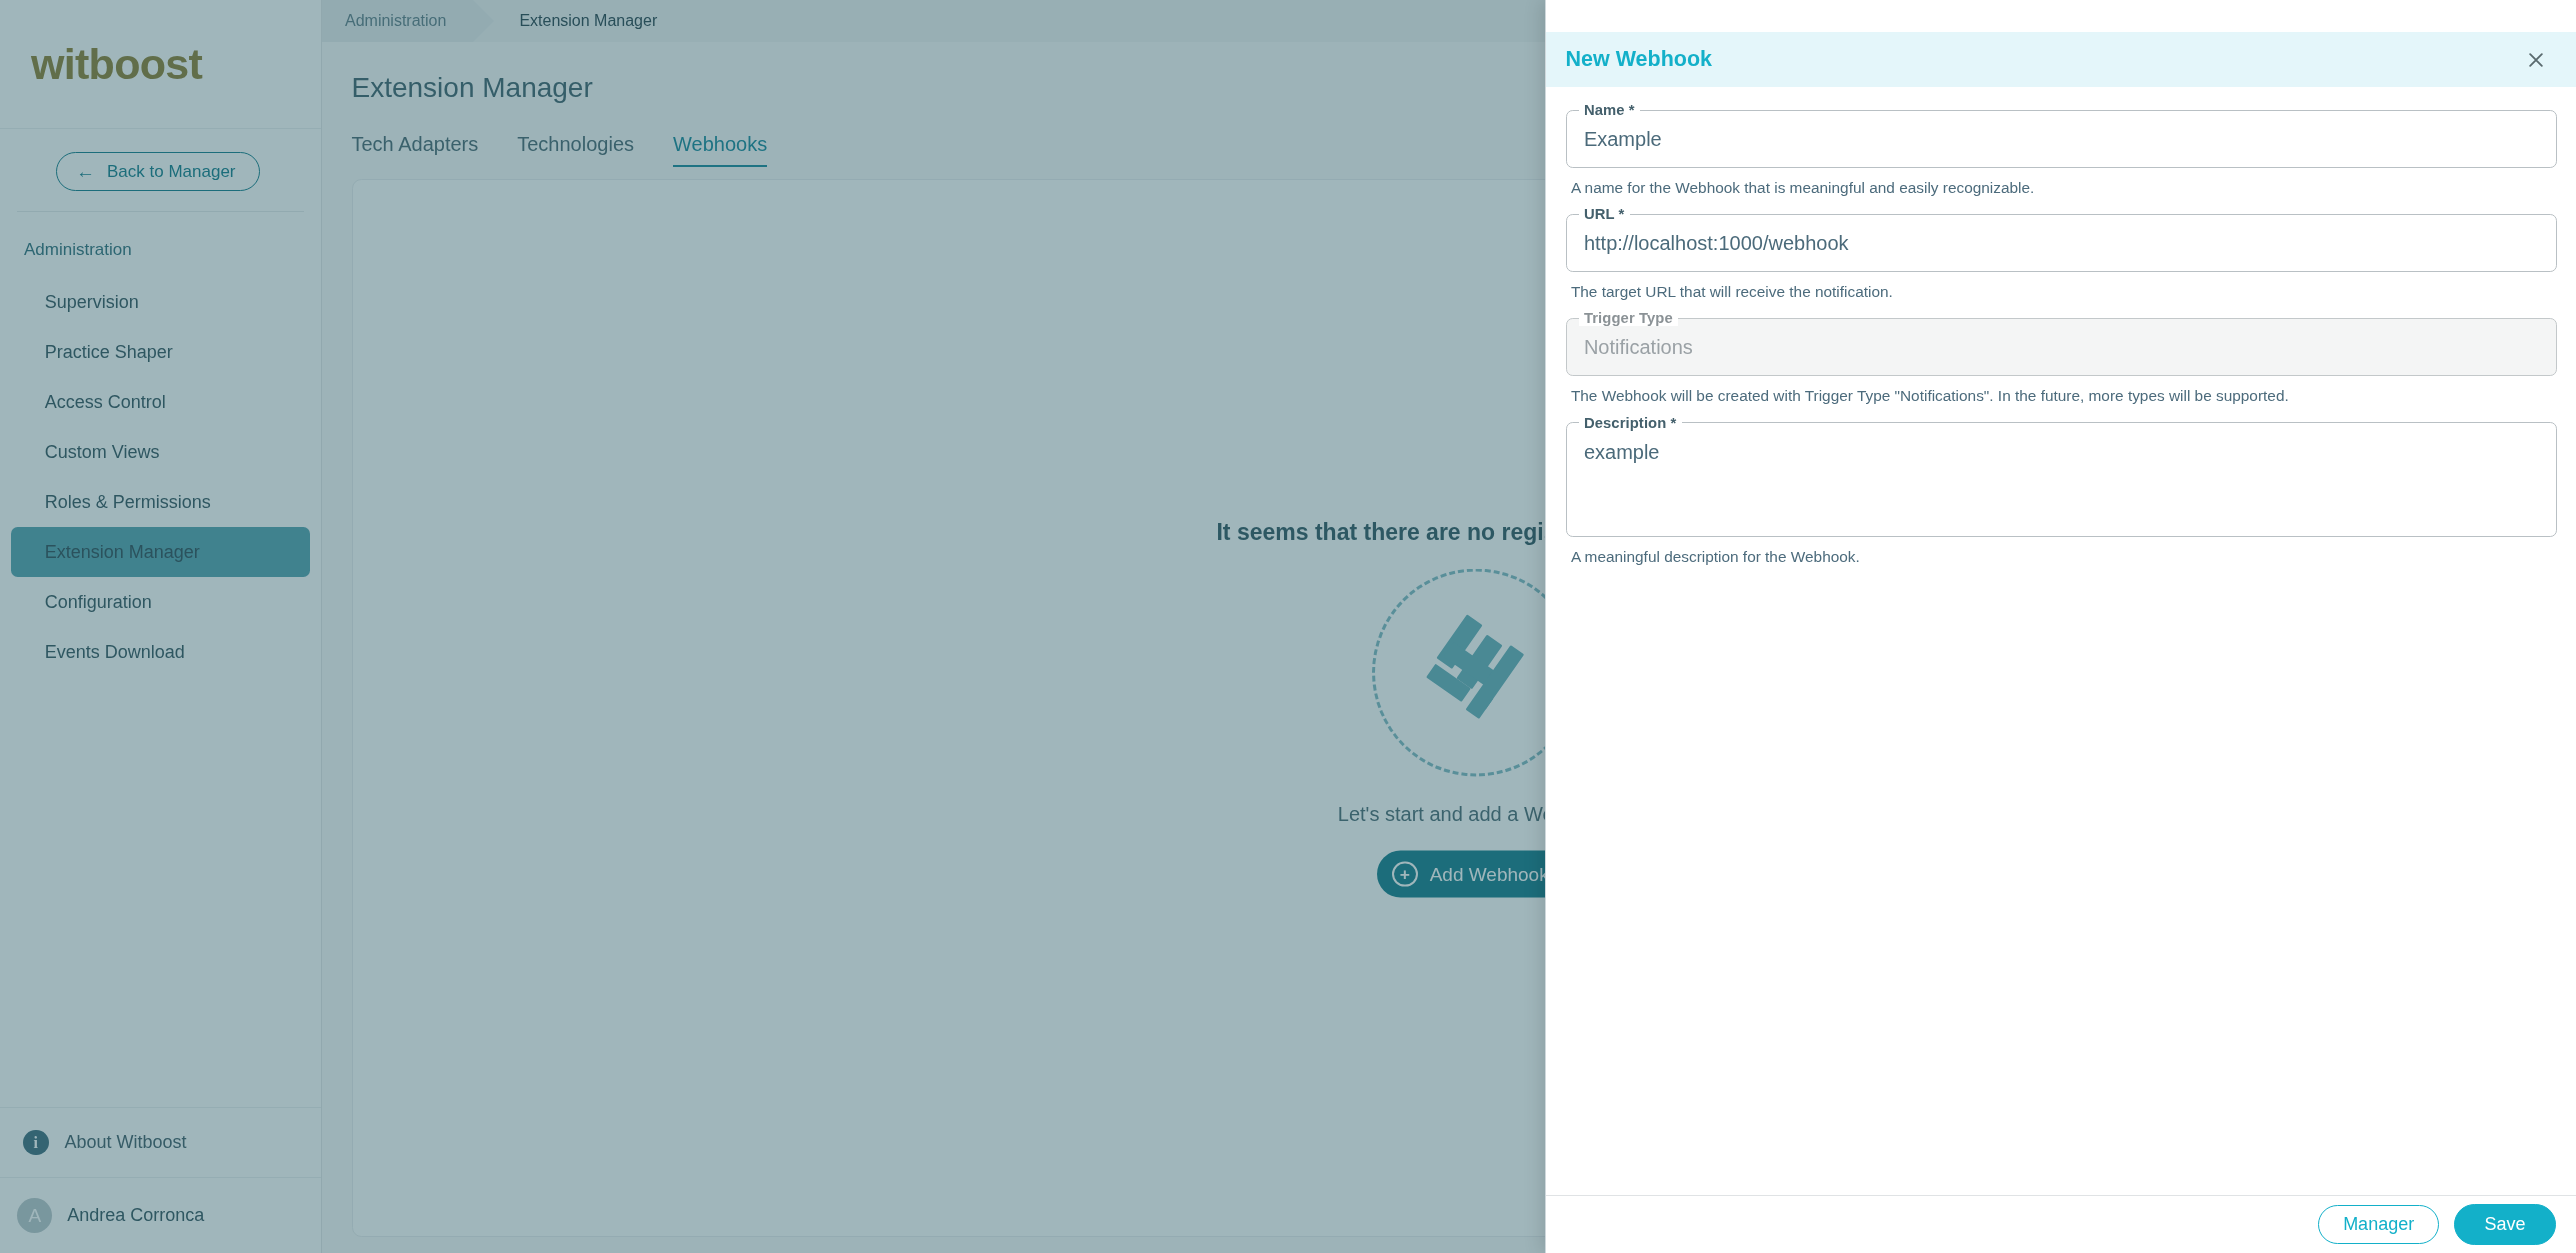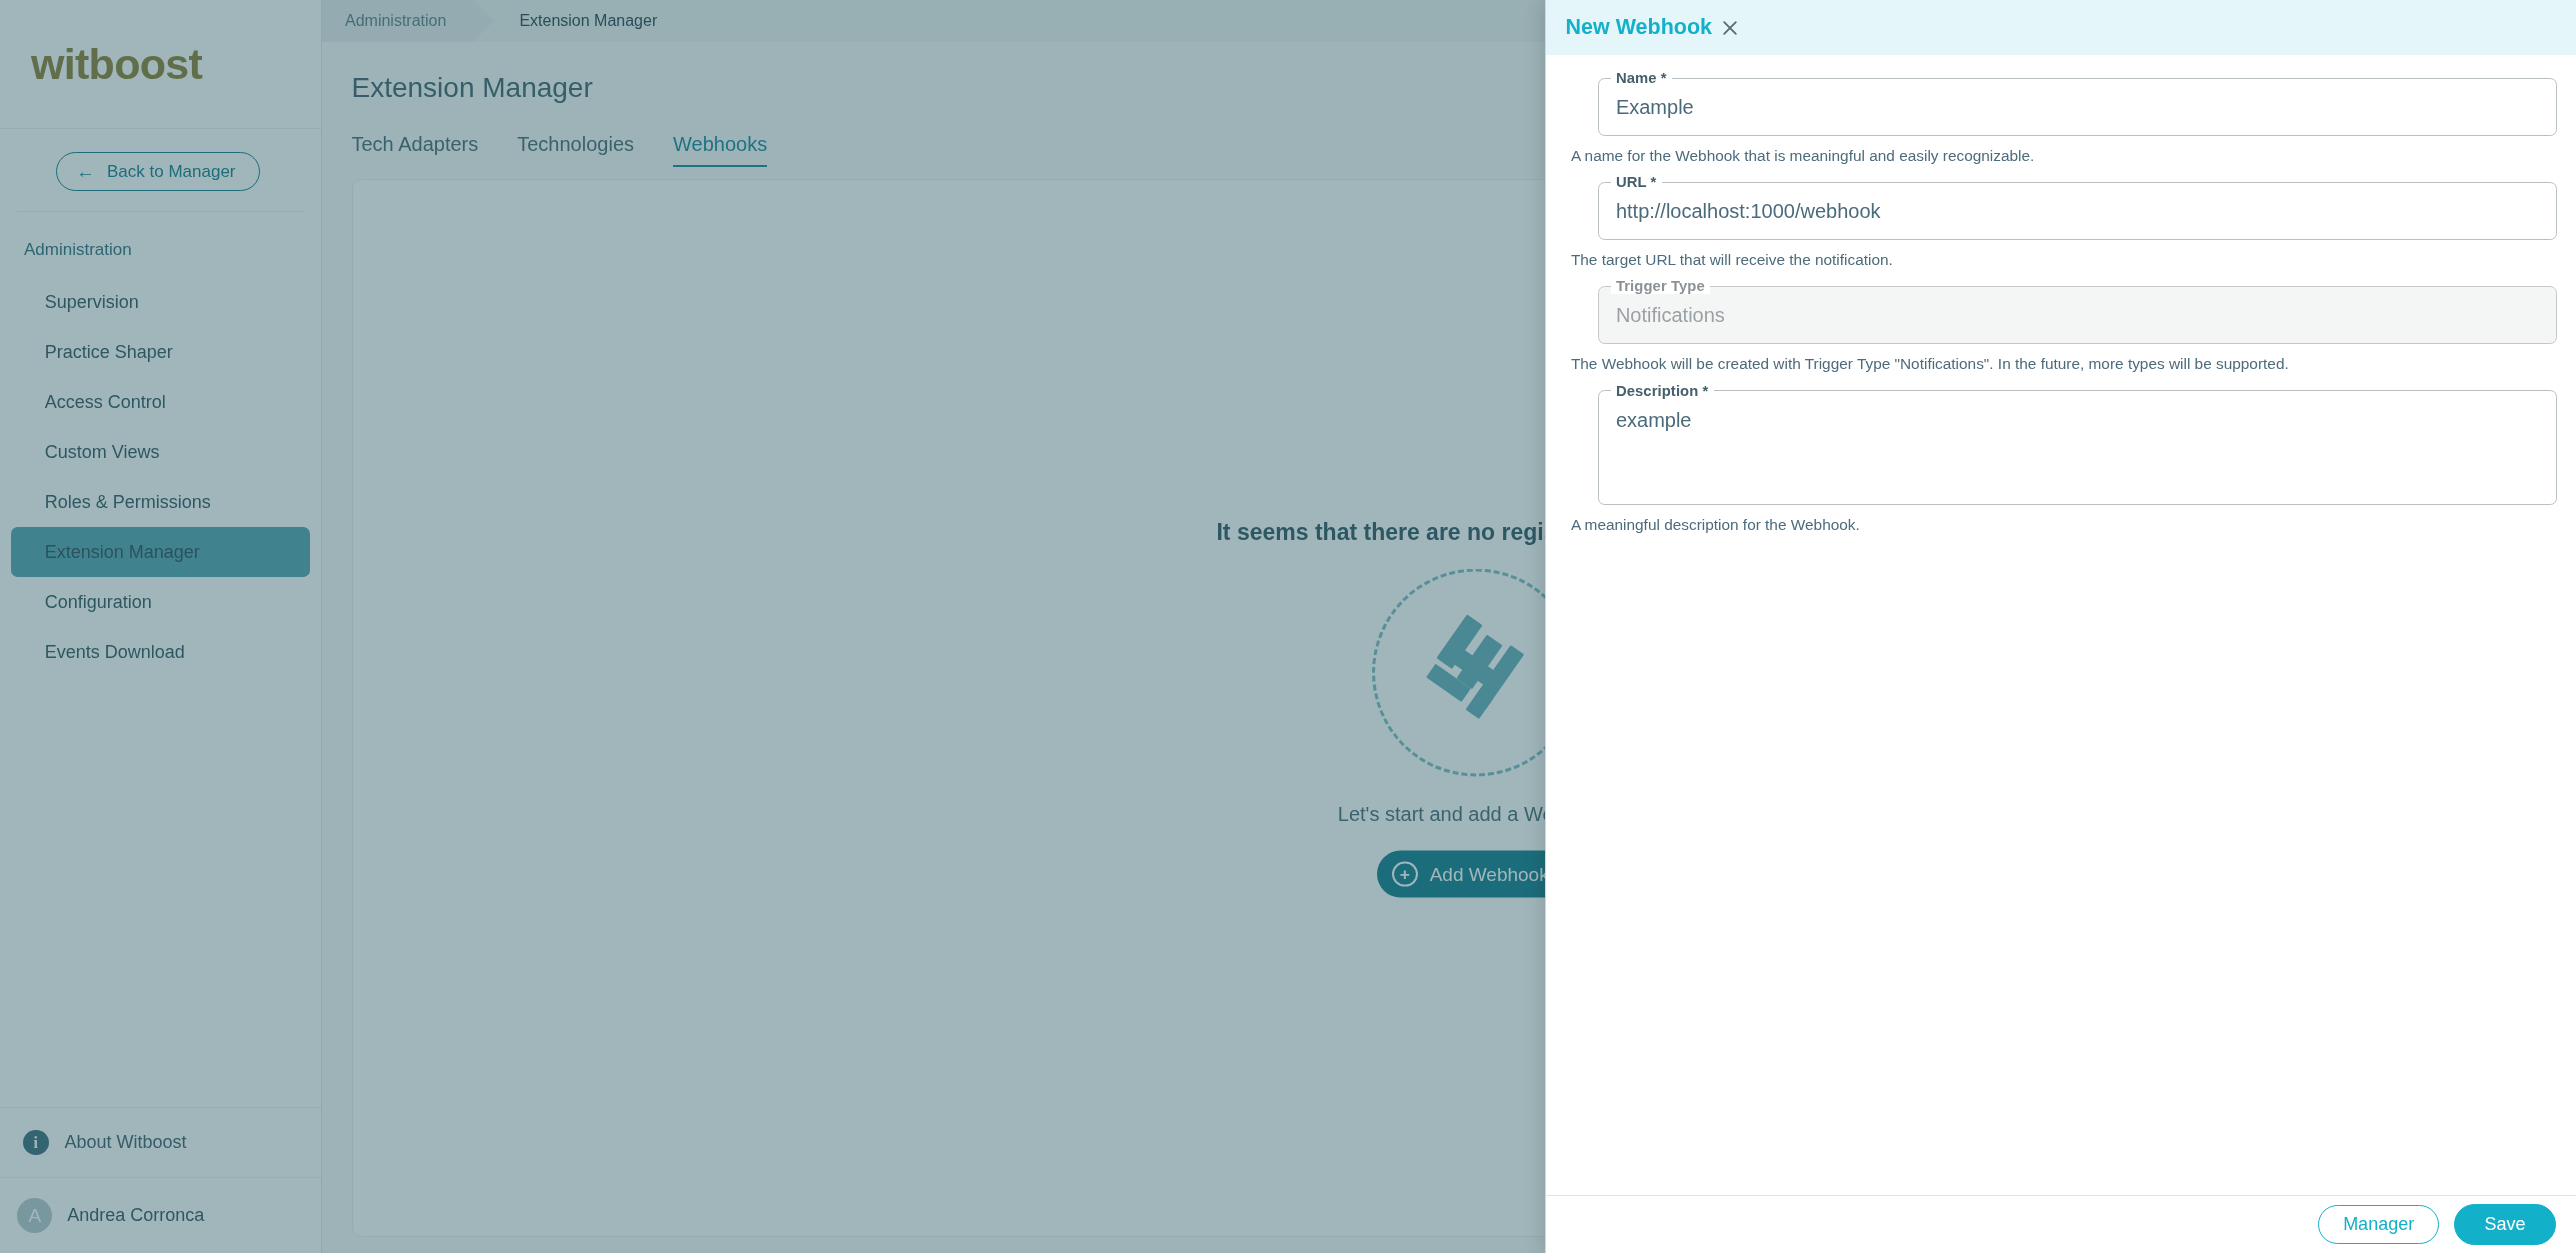--- a/index.html
+++ b/index.html
@@ -204,22 +204,23 @@
     width: 1031px; height: 1253px;
     background: #ffffff;
     border-left: 0.7px solid #cfd8dc;
     z-index: 100;
     display: flex; flex-direction: column;
     box-shadow: -4px 0 17.4px rgba(0,0,0,0.12);
   }
   .drawer-header {
     height: 55px; flex: 0 0 55px;
     background: #e4f6fa;
-    display: flex; align-items: center; justify-content: flex-start;
+    display: flex; align-items: center; justify-content: space-between;
     padding: 0 23px 0 19.5px;
+    margin-top: 32px;
   }
   .drawer-title { font-size: 21.5px; color: #13b0c9; font-weight: 600; }
   .close-x {
     width: 35px; height: 35px;
     display: flex; align-items: center; justify-content: center;
     cursor: pointer; color: #5a6a6e;
   }
 
   .drawer-body {
     flex: 1 1 auto;
@@ -228,21 +229,21 @@
   }
 
   .field-block { margin-bottom: 17.4px; }
 
   .outlined {
     position: relative;
     border: 1.3px solid #b9c0c4;
     border-radius: 6.7px;
     background: #ffffff;
     padding: 0 17.4px;
-    display: flex; align-items: center; margin-left: 32px;
+    display: flex; align-items: center;
   }
   .outlined.h-single { height: 58px; }
   .outlined.h-multi { height: 115px; align-items: flex-start; padding-top: 17.4px; }
   .outlined.disabled { background: #f4f5f5; border-color: #c3c8ca; }
 
   .outlined > .legend {
     position: absolute; top: -8.7px; left: 12px;
     background: #ffffff;
     padding: 0 5.4px;
     font-size: 14.8px; font-weight: 700;

